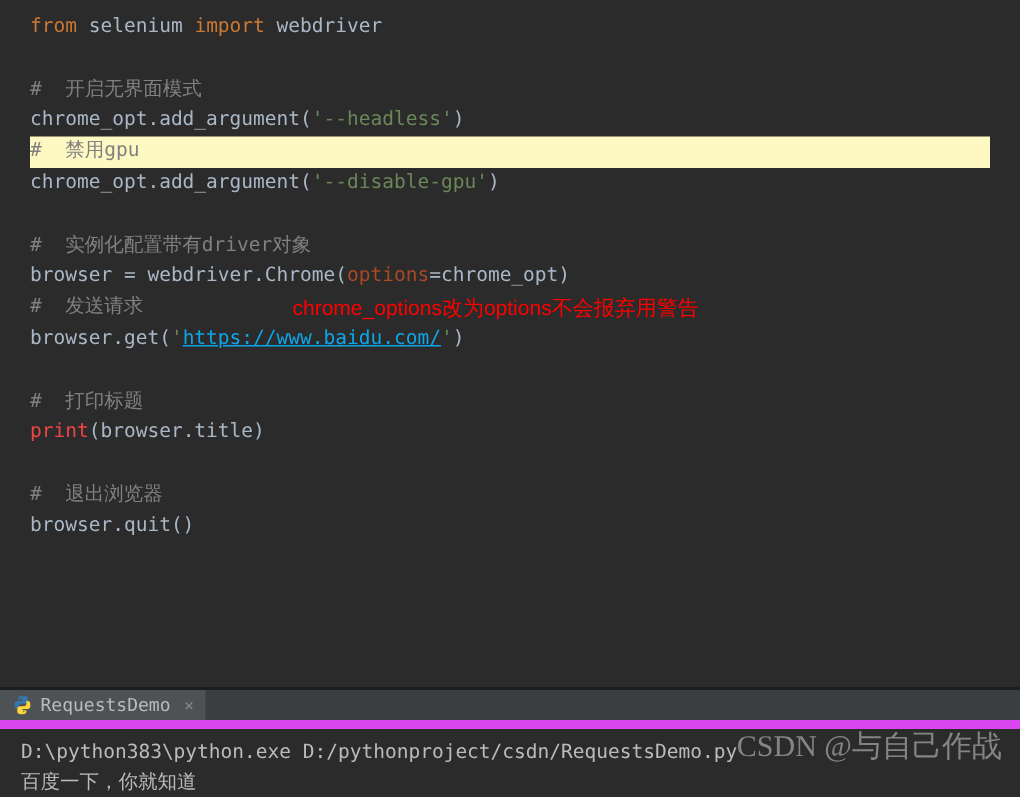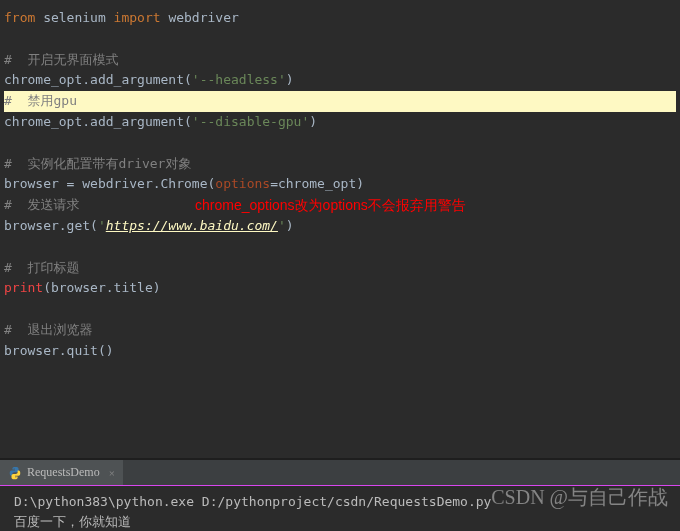--- a/index.html
+++ b/index.html
@@ -6,30 +6,30 @@
     body {
       width: 680px;
       height: 531px;
       background: #2b2b2b;
       font-family: 'Consolas', 'Monaco', monospace;
       font-size: 13px;
       overflow: hidden;
       position: relative;
     }
     .editor {
-      padding: 8px 4px;
+      padding: 8px 20px;
       line-height: 1.6;
       color: #a9b7c6;
       height: 450px;
     }
     .line { white-space: pre; position: relative; }
     .kw-orange { color: #cc7832; }
     .kw-import { color: #cc7832; }
     .string { color: #6a8759; }
-    .string-url { color: #fef9c3; text-decoration: underline; font-style: italic; }
+    .string-url { color: #0ea5e9; text-decoration: underline; }
     .comment { color: #808080; }
     .builtin { color: #ef4444; }
     .param { color: #aa4926; }
     .highlight-line { background: #fef9c3; }
     .annotation {
       position: absolute;
       color: #ff0000;
       font-size: 14px;
       font-family: 'Microsoft YaHei', sans-serif;
       left: 195px;
@@ -39,22 +39,21 @@
     .divider {
       height: 2px;
       background: #1e1e1e;
       margin-top: 8px;
     }
     .terminal-tab-bar {
       background: #3c3f41;
       display: flex;
       align-items: center;
       height: 26px;
-      border-bottom: 1px solid #d946ef;
-      font-family: Liberation Serif, serif;
+      border-bottom: 6px solid #d946ef;
     }
     .terminal-tab {
       display: flex;
       align-items: center;
       padding: 0 8px;
       height: 100%;
       background: #4e5254;
       font-size: 12px;
       color: #bbb;
       gap: 5px;

